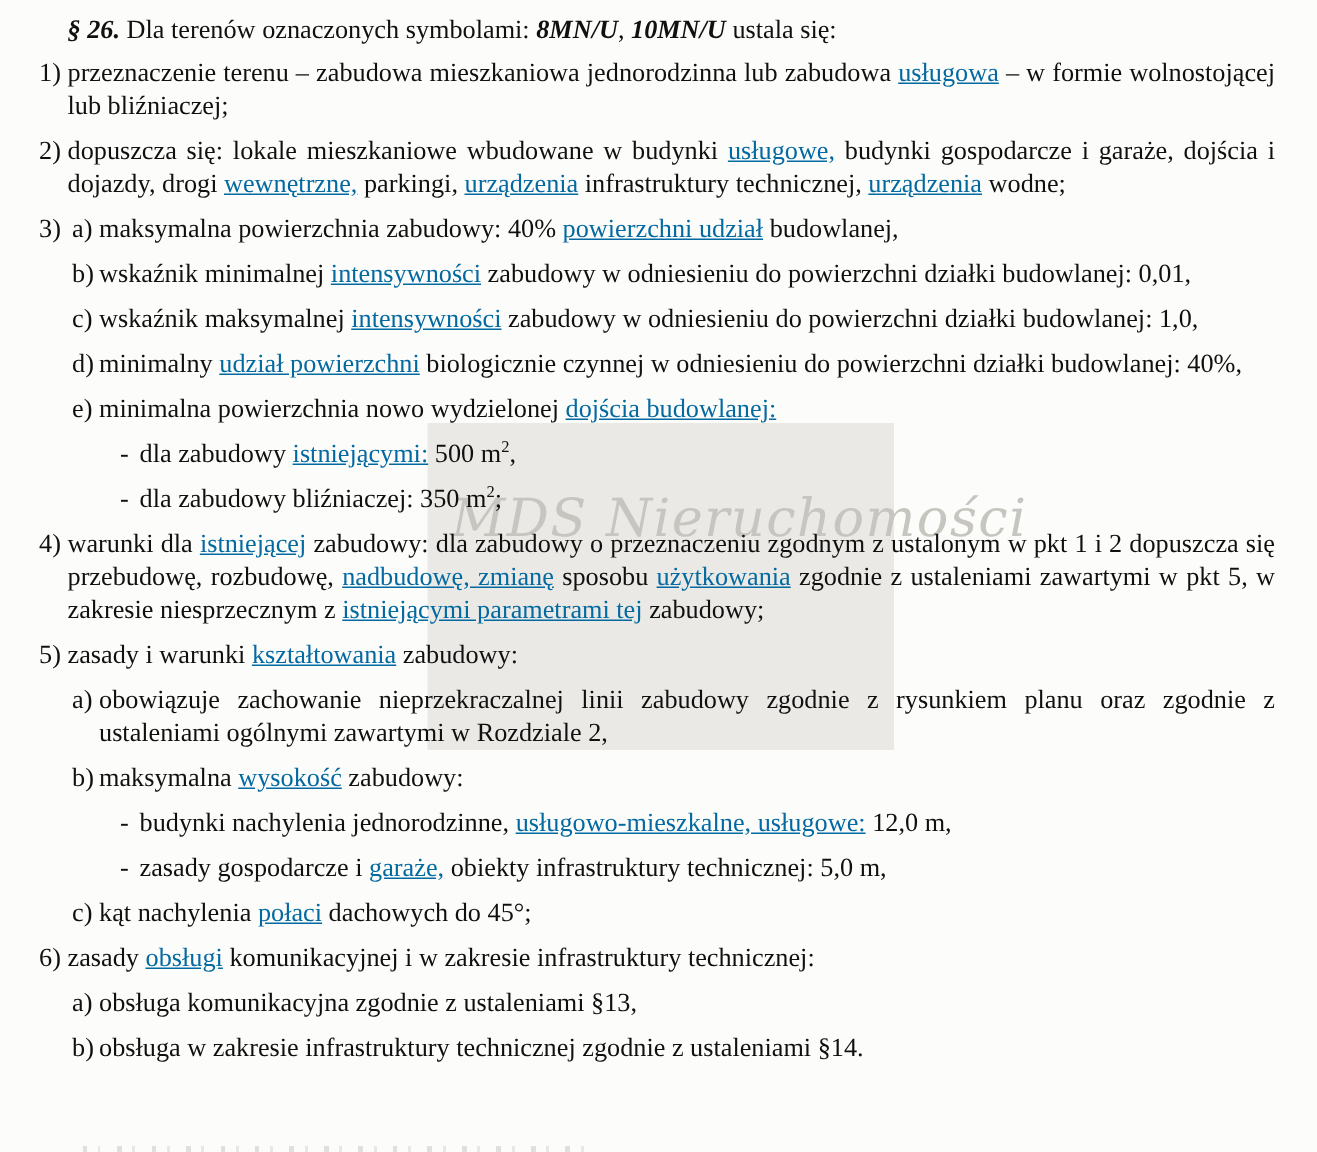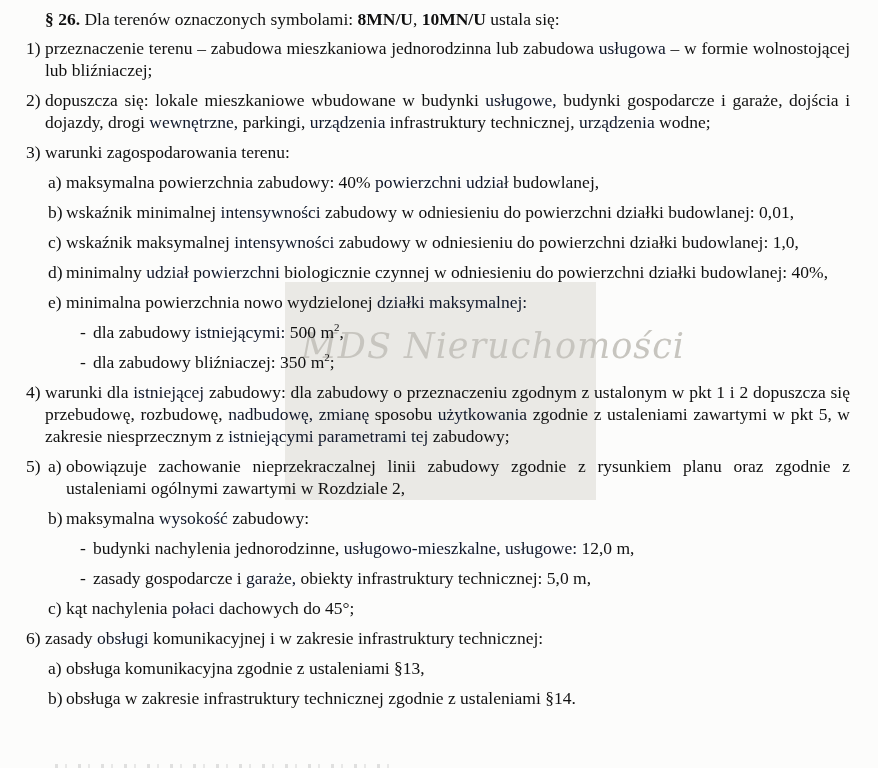--- a/index.html
+++ b/index.html
@@ -26,22 +26,22 @@
     text-align-last:left;
     -moz-text-align-last:left;
   }
   .item .lbl{position:absolute;}
   .lvl-num{padding-left:45px;}
   .lvl-num > .lbl{left:26px;}
   .lvl-letter{padding-left:66px;}
   .lvl-letter > .lbl{left:48px;}
   .lvl-dash{padding-left:93px;}
   .lvl-dash > .lbl{left:80px;}
-  .b{font-weight:bold;}
-  .light{color:#0f172a;}
+  .b{font-weight:bold;font-style:italic;}
+  .light{color:#0369a1;text-decoration:underline;}
   sup{font-size:11px;line-height:0;vertical-align:super;}
   .watermark-box{
     position:absolute;z-index:0;
     left:285px;top:282px;width:311px;height:218px;
   }
   .watermark-text{
     position:absolute;z-index:0;
     left:301px;top:324px;width:295px;
     font-family:"DejaVu Serif","Liberation Serif",serif;
     font-style:italic;
@@ -64,30 +64,30 @@
 <div class="page" style="background: rgb(252, 252, 251); color: rgb(16, 16, 16);">
 
   <div class="watermark-box" style="background: rgb(234, 233, 229);"></div>
   <div class="watermark-text" style="color: rgb(199, 197, 191);">MDS Nieruchomości</div>
 
   <div class="content">
     <div class="heading"><span class="b">§ 26.</span><span> Dla terenów oznaczonych symbolami: </span><span class="b">8MN/U</span><span>, </span><span class="b">10MN/U</span><span> ustala się:</span></div>
     <div id="item-list">
         <div class="item lvl-num"><span class="lbl">1)</span><span><span>przeznaczenie terenu – zabudowa mieszkaniowa jednorodzinna lub zabudowa </span><span class="light">usługowa</span><span> – w formie wolnostojącej lub bliźniaczej;</span></span></div>
         <div class="item lvl-num"><span class="lbl">2)</span><span><span>dopuszcza się: lokale mieszkaniowe wbudowane w budynki </span><span class="light">usługowe,</span><span> budynki gospodarcze i garaże, dojścia i dojazdy, drogi </span><span class="light">wewnętrzne,</span><span> parkingi, </span><span class="light">urządzenia</span><span> infrastruktury technicznej, </span><span class="light">urządzenia</span><span> wodne;</span></span></div>
-        <div class="item lvl-num"><span class="lbl">3)</span><span><span>warunki zagospodarowania terenu:</span></span></div>
+        <div class="item lvl-num"><span class="lbl">3)</span></div>
         <div class="item lvl-letter"><span class="lbl">a)</span><span><span>maksymalna powierzchnia zabudowy: 40% </span><span class="light">powierzchni udział</span><span> budowlanej,</span></span></div>
         <div class="item lvl-letter"><span class="lbl">b)</span><span><span>wskaźnik minimalnej </span><span class="light">intensywności</span><span> zabudowy w odniesieniu do powierzchni działki budowlanej: 0,01,</span></span></div>
         <div class="item lvl-letter"><span class="lbl">c)</span><span><span>wskaźnik maksymalnej </span><span class="light">intensywności</span><span> zabudowy w odniesieniu do powierzchni działki budowlanej: 1,0,</span></span></div>
         <div class="item lvl-letter"><span class="lbl">d)</span><span><span>minimalny </span><span class="light">udział powierzchni</span><span> biologicznie czynnej w odniesieniu do powierzchni działki budowlanej: 40%,</span></span></div>
-        <div class="item lvl-letter"><span class="lbl">e)</span><span><span>minimalna powierzchnia nowo wydzielonej </span><span class="light">działki maksymalnej:</span></span></div>
+        <div class="item lvl-letter"><span class="lbl">e)</span><span><span>minimalna powierzchnia nowo wydzielonej </span><span class="light">dojścia budowlanej:</span></span></div>
         <div class="item lvl-dash"><span class="lbl">-</span><span><span>dla zabudowy </span><span class="light">istniejącymi:</span><span> 500 m</span><sup>2</sup><span>,</span></span></div>
         <div class="item lvl-dash"><span class="lbl">-</span><span><span>dla zabudowy bliźniaczej: 350 m</span><sup>2</sup><span>;</span></span></div>
         <div class="item lvl-num"><span class="lbl">4)</span><span><span>warunki dla </span><span class="light">istniejącej</span><span> zabudowy: dla zabudowy o przeznaczeniu zgodnym z ustalonym w pkt 1 i 2 dopuszcza się przebudowę, rozbudowę, </span><span class="light">nadbudowę, zmianę</span><span> sposobu </span><span class="light">użytkowania</span><span> zgodnie z ustaleniami zawartymi w pkt 5, w zakresie niesprzecznym z </span><span class="light">istniejącymi parametrami tej</span><span> zabudowy;</span></span></div>
-        <div class="item lvl-num"><span class="lbl">5)</span></div>
+        <div class="item lvl-num"><span class="lbl">5)</span><span><span>zasady i warunki </span><span class="light">kształtowania</span><span> zabudowy:</span></span></div>
         <div class="item lvl-letter"><span class="lbl">a)</span><span><span>obowiązuje zachowanie nieprzekraczalnej linii zabudowy zgodnie z rysunkiem planu oraz zgodnie z ustaleniami ogólnymi zawartymi w Rozdziale 2,</span></span></div>
         <div class="item lvl-letter"><span class="lbl">b)</span><span><span>maksymalna </span><span class="light">wysokość</span><span> zabudowy:</span></span></div>
         <div class="item lvl-dash"><span class="lbl">-</span><span><span>budynki nachylenia jednorodzinne, </span><span class="light">usługowo-mieszkalne, usługowe:</span><span> 12,0 m,</span></span></div>
         <div class="item lvl-dash"><span class="lbl">-</span><span><span>zasady gospodarcze i </span><span class="light">garaże,</span><span> obiekty infrastruktury technicznej: 5,0 m,</span></span></div>
         <div class="item lvl-letter"><span class="lbl">c)</span><span><span>kąt nachylenia </span><span class="light">połaci</span><span> dachowych do 45°;</span></span></div>
         <div class="item lvl-num"><span class="lbl">6)</span><span><span>zasady </span><span class="light">obsługi</span><span> komunikacyjnej i w zakresie infrastruktury technicznej:</span></span></div>
         <div class="item lvl-letter"><span class="lbl">a)</span><span><span>obsługa komunikacyjna zgodnie z ustaleniami §13,</span></span></div>
         <div class="item lvl-letter"><span class="lbl">b)</span><span><span>obsługa w zakresie infrastruktury technicznej zgodnie z ustaleniami §14.</span></span></div>
       </div>
   </div>

